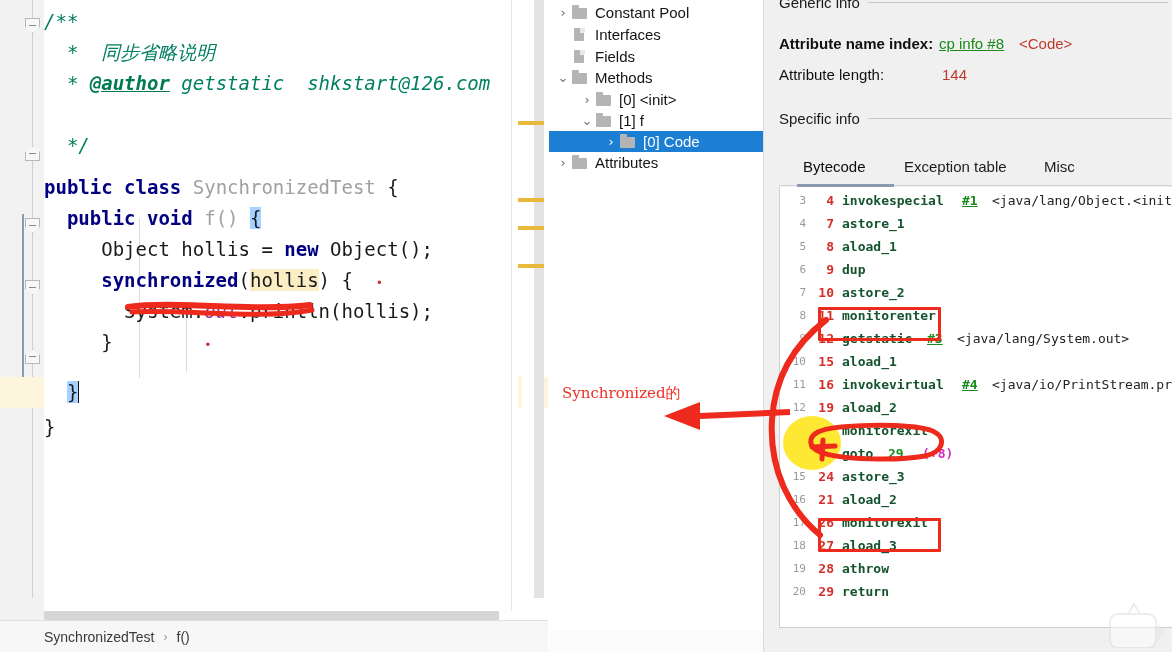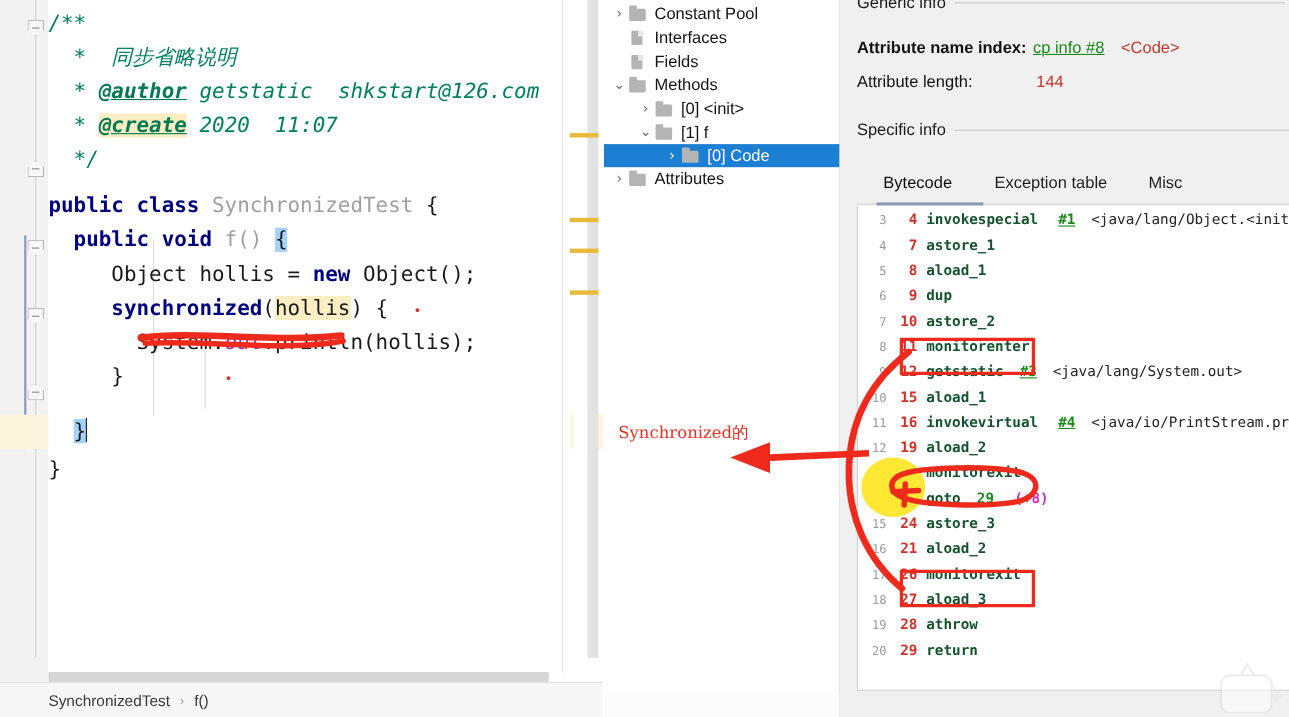--- a/index.html
+++ b/index.html
@@ -216,21 +216,20 @@
 
       <div class="indent-guide" style="left:95px;top:218px;height:160px;"></div>
       <div class="indent-guide" style="left:142px;top:310px;height:62px;"></div>
 
       <div class="code-line" style="top:6px;left:0px;"><span class="cmt">/**</span></div>
 
       <div class="code-line" style="top:37px;left:0px;"><span class="cmt">  </span><span class="cmt">*</span><span class="cmt">  </span><span class="cmt">同步省略说明</span></div>
 
       <div class="code-line" style="top:68px;left:0px;"><span class="cmt">  </span><span class="cmt">*</span><span class="cmt"> </span><span class="cmt-b">@author</span><span class="cmt"> </span><span class="cmt">getstatic</span><span class="cmt">  </span><span class="cmt">shkstart@126.com</span></div>
 
-      <div class="code-line" style="top:99px;left:0px;"><span class="cmt">  </span><span class="cmt">*</span><span class="cmt"> </span><span class="cmt-b cmt-hl">@create</span><span class="cmt"> </span><span class="cmt">2020</span><span class="cmt">  </span><span class="cmt">11:07</span></div>
 
       <div class="code-line" style="top:130px;left:0px;"><span class="cmt">  </span><span class="cmt">*/</span></div>
 
       <div class="code-line" style="top:172px;left:0px;"><span class="kw">public</span><span class="plain"> </span><span class="kw">class</span><span class="plain"> </span><span class="cls">SynchronizedTest</span><span class="plain"> </span><span class="plain">{</span></div>
 
       <div class="code-line" style="top:203px;left:0px;"><span class="plain">  </span><span class="kw">public</span><span class="plain"> </span><span class="kw">void</span><span class="plain"> </span><span class="cls">f()</span><span class="plain"> </span><span class="sel-brace">{</span></div>
 
       <div class="code-line" style="top:234px;left:0px;text-align:right;"><span class="plain">     </span><span class="plain">Object</span><span class="plain"> </span><span class="plain">hollis</span><span class="plain"> = </span><span class="kw">new</span><span class="plain"> </span><span class="plain">Object();</span></div>
 
       <div class="code-line" style="top:265px;left:0px;"><span class="plain">     </span><span class="kw">synchronized</span><span class="plain">(</span><span class="plain varhl">hollis</span><span class="plain">) </span><span class="plain">{</span><span class="plain">  </span><span class="dot-mark">•</span></div>

